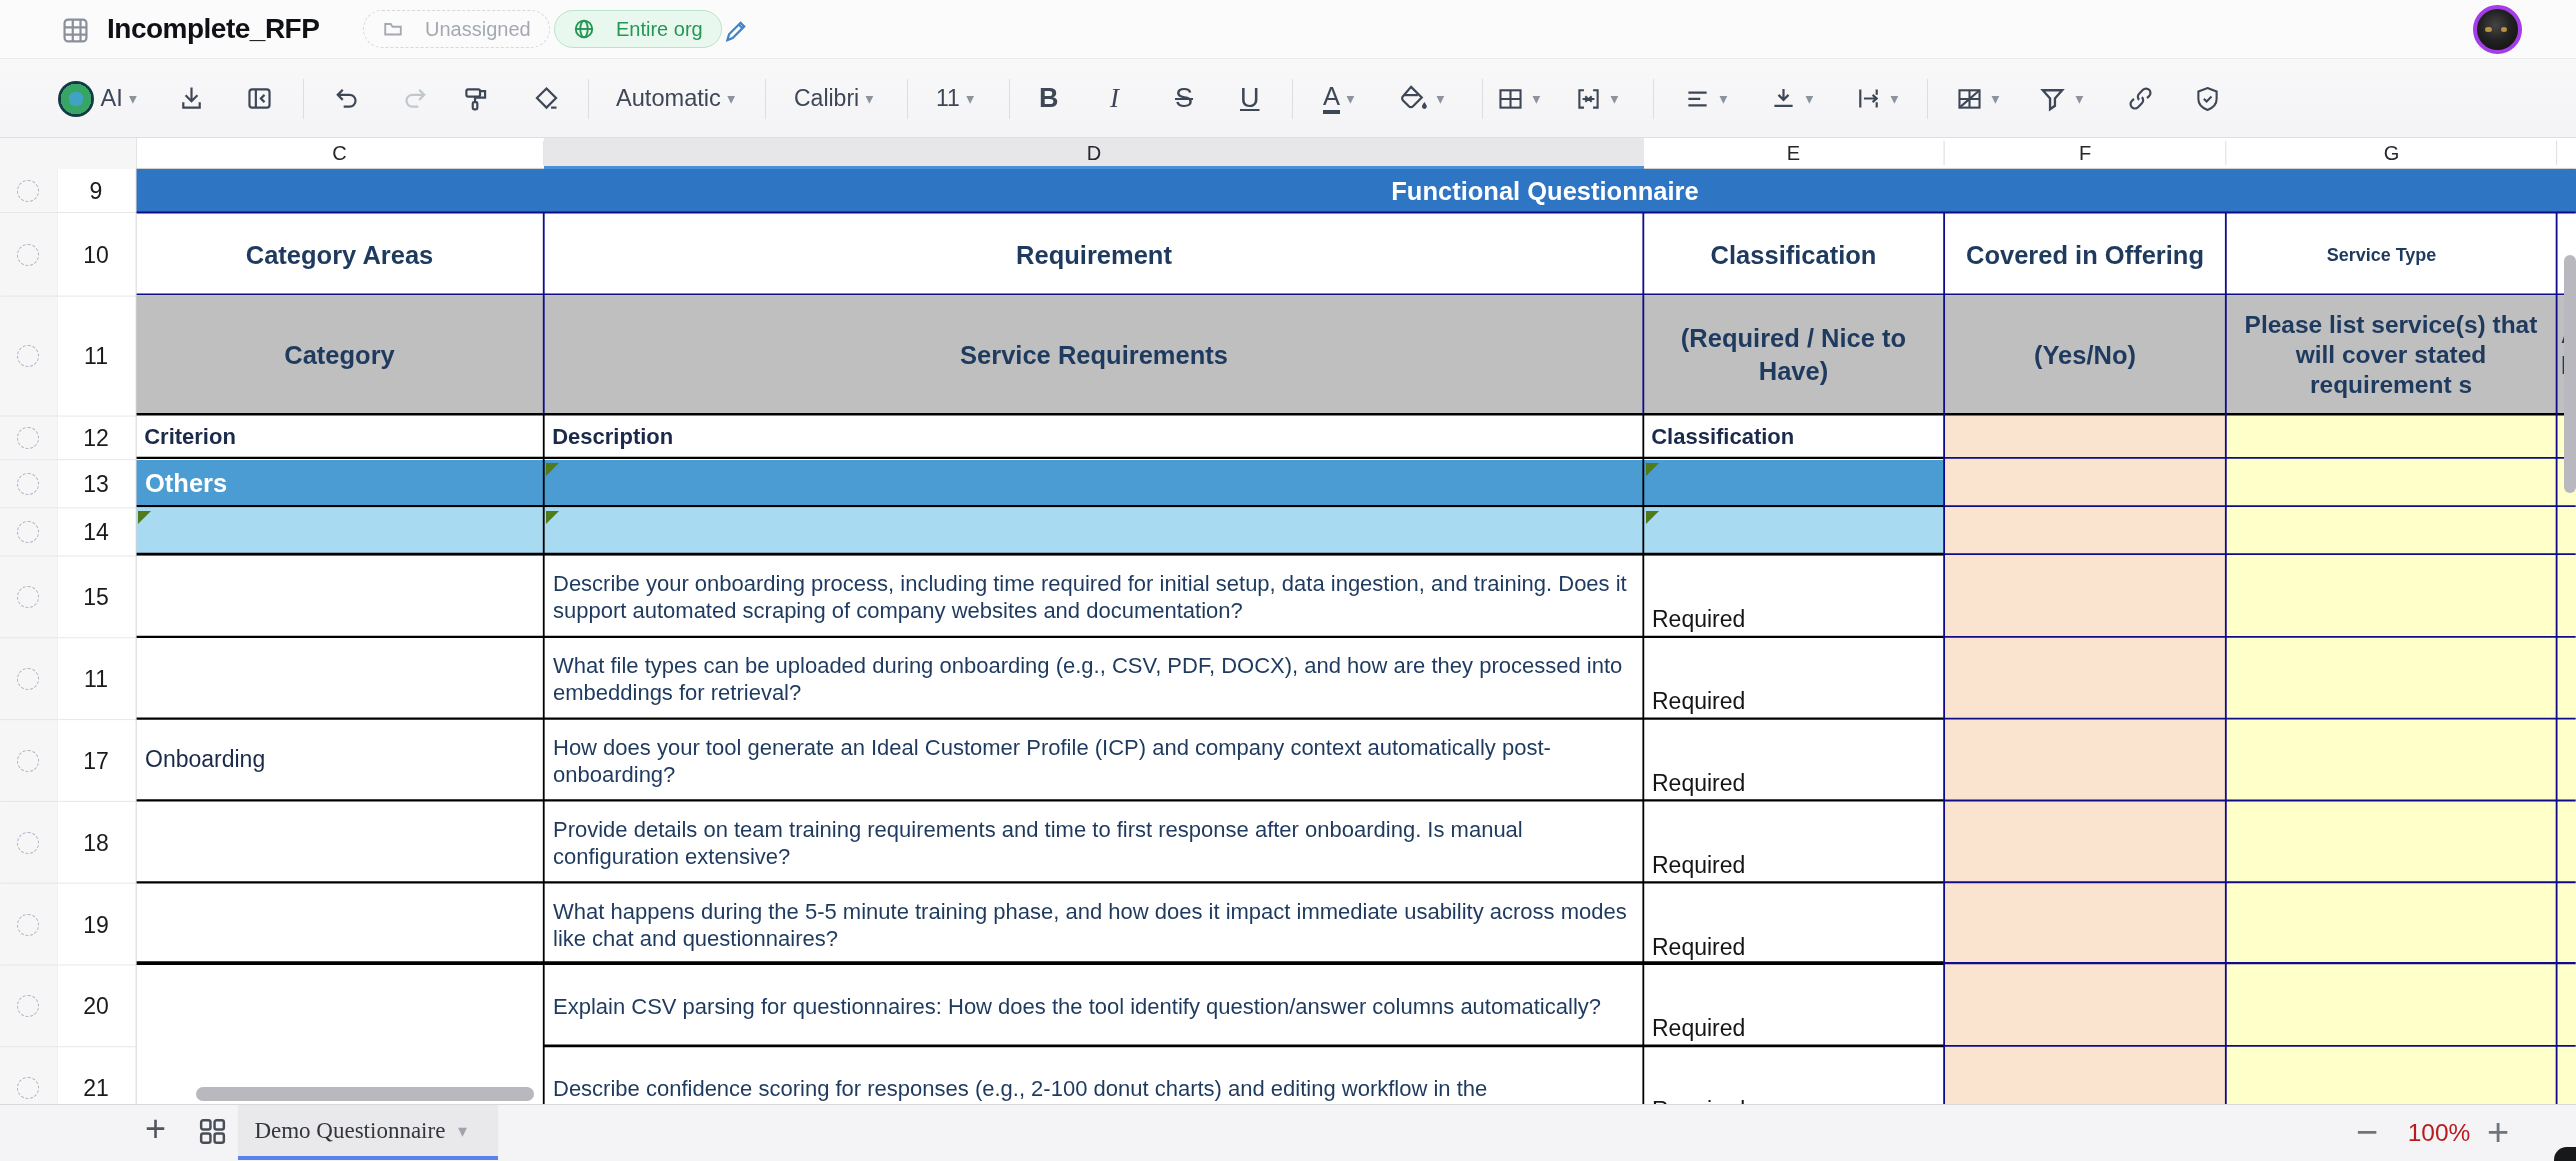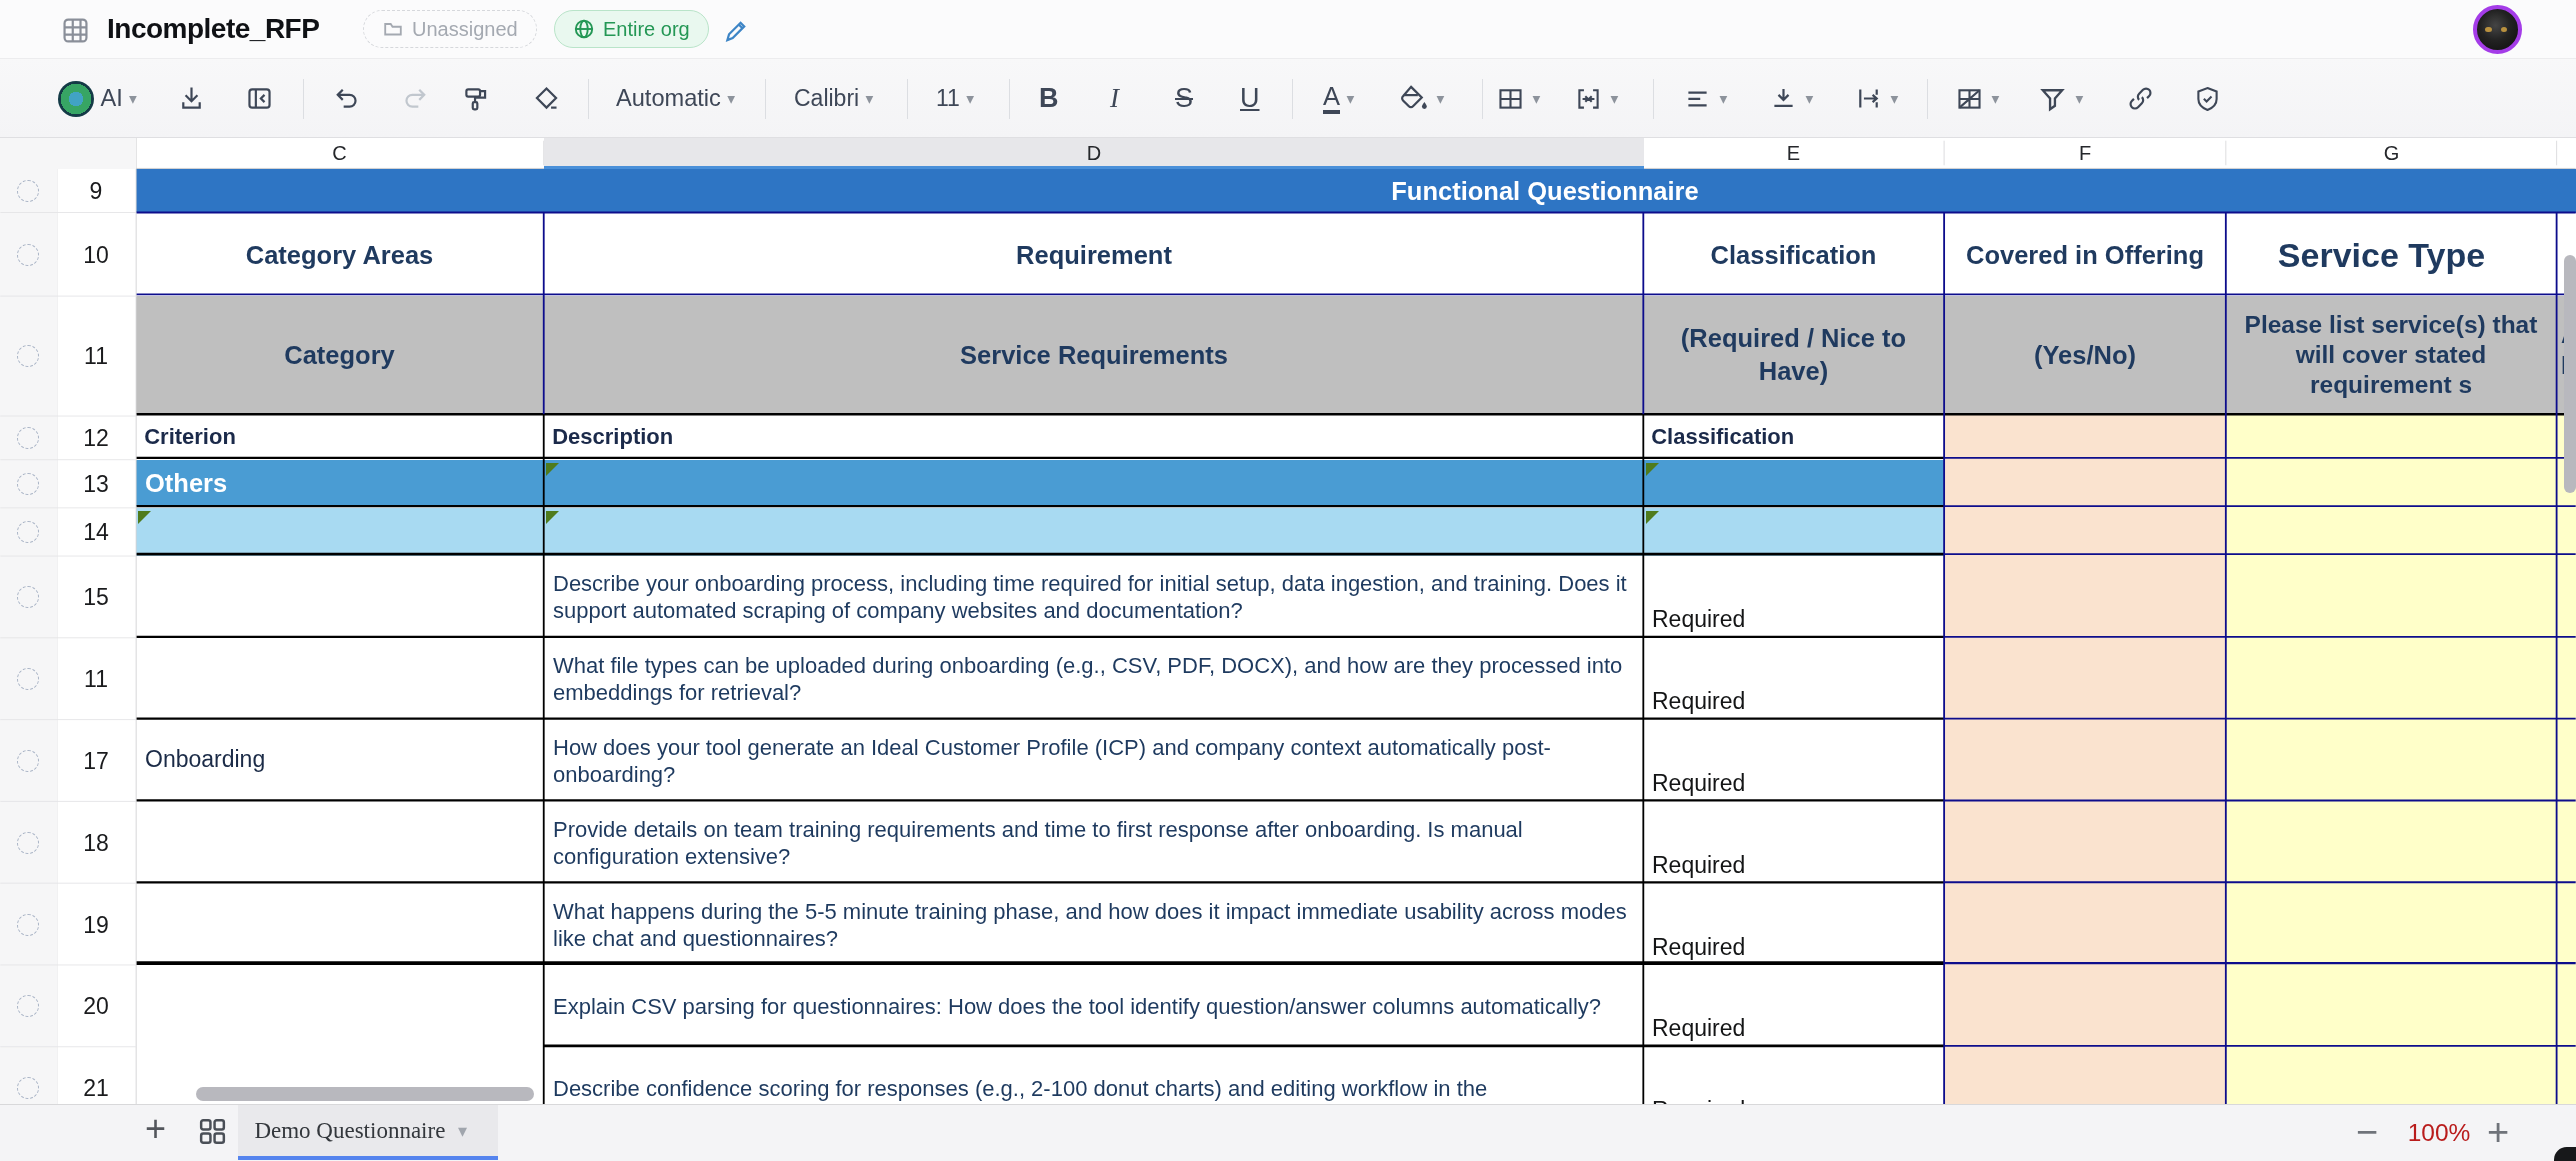--- a/index.html
+++ b/index.html
@@ -3,21 +3,21 @@
 <meta charset="utf-8">
 <style>
   * { margin:0; padding:0; box-sizing:border-box; }
   html,body { width:2576px; height:1162px; overflow:hidden; background:#fff;
     font-family:"Liberation Sans", sans-serif; }
   .abs { position:absolute; }
 
   
   .topbar { position:absolute; left:0; top:0; width:2576px; height:59px; background:#fbfbfc; border-bottom:0.9px solid #ececee; z-index:20; }
   .doc-title { position:absolute; left:107px; top:12.7px; font-size:28px; font-weight:700; color:#0f1115; letter-spacing:-0.5px; }
-  .badge { position:absolute; top:10px; height:38px; border-radius:19px; display:flex; align-items:center; gap:8px; padding:0 18px; font-size:20px; }
+  .badge { position:absolute; top:10px; height:38px; border-radius:19px; display:flex; align-items:center; gap:21px; padding:0 18px; font-size:20px; }
   .badge-unassigned { left:363px; border:1.8px dashed #d6d8dc; color:#a4a9b1; background:transparent; }
   .badge-org { left:554px; border:1.8px solid #b9e4c9; background:#e9f8ef; color:#249755; font-weight:500; }
   .avatar { position:absolute; left:2473px; top:4.5px; width:49px; height:49px; border-radius:50%; border:4.5px solid #a43ce8; background:radial-gradient(circle at 45% 40%, #454545 0%, #222 45%, #0d0d0d 100%); }
   .avatar .eye { position:absolute; width:6.4px; height:5.5px; border-radius:50%; background:#b9913f; top:18px; }
   .avatar .eye.l { left:8.2px; } .avatar .eye.r { left:23.6px; }
 
   
   .toolbar { position:absolute; left:0; top:59px; width:2576px; height:79px; background:linear-gradient(#f8f8f9,#f4f4f6); border-bottom:0.9px solid #dfdfe2; z-index:20; }
   .t-item { position:absolute; top:0; height:79px; display:flex; align-items:center; gap:6.4px; color:#3e4757; }
   .t-divider { position:absolute; top:20px; width:0.9px; height:40px; background:#dcdee2; }
@@ -293,21 +293,21 @@
 <div class="handle" style="top:1077px"></div>
 
 <div class="banner">
   <span>Functional Questionnaire</span>
 </div>
 
 <div class="hcell" style="left:136px;top:213px;width:407px;height:84px;font-size:25.5px">Category Areas</div>
 <div class="hcell" style="left:544px;top:213px;width:1100px;height:84px;font-size:25.5px">Requirement</div>
 <div class="hcell" style="left:1643px;top:213px;width:301px;height:84px;font-size:25.5px">Classification</div>
 <div class="hcell" style="left:1944px;top:213px;width:282px;height:84px;font-size:25.5px">Covered in Offering</div>
-<div class="hcell" style="left:2226px;top:213px;width:311px;height:84px;font-size:34px">Service Type</div>
+<div class="hcell" style="left:2226px;top:213px;width:311px;height:84px;font-size:18px">Service Type</div>
 
 <div class="gray-band"></div>
 <div class="hcell" style="left:136px;top:296px;width:407px;height:118px;font-size:25.5px">Category</div>
 <div class="hcell" style="left:544px;top:296px;width:1100px;height:118px;font-size:25.5px">Service Requirements</div>
 <div class="hcell" style="left:1665px;top:296px;width:257px;height:118px;font-size:25.5px;line-height:33px">(Required / Nice to Have)</div>
 <div class="hcell" style="left:1944px;top:296px;width:282px;height:118px;font-size:25.5px">(Yes/No)</div>
 <div class="hcell" style="left:2233px;top:296px;width:316px;height:118px;font-size:24.5px;line-height:30px">Please list service(s) that will cover stated requirement s</div>
 <div class="h-frag">A l</div>
 
 <div class="col-peach"></div>

